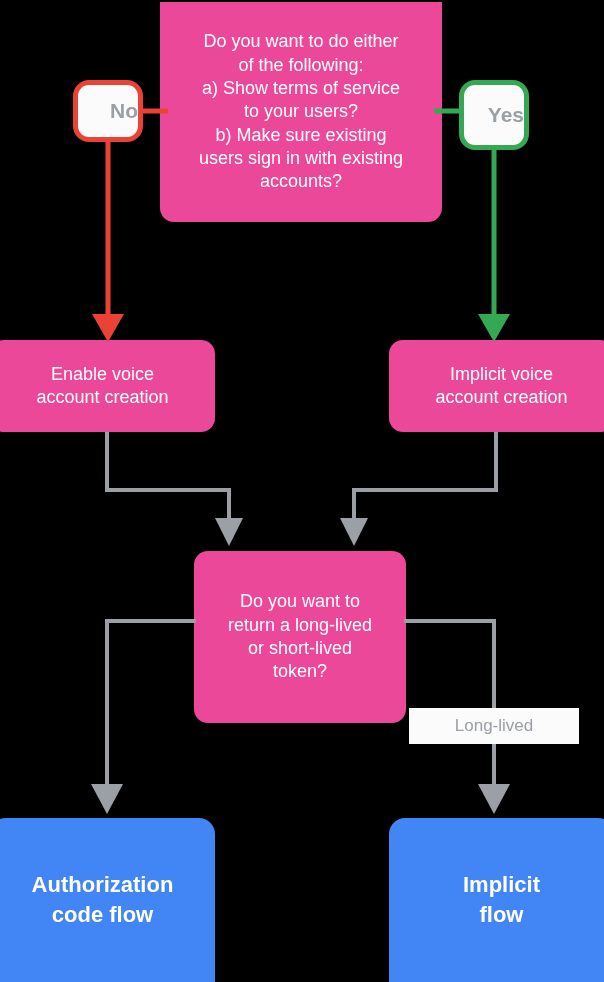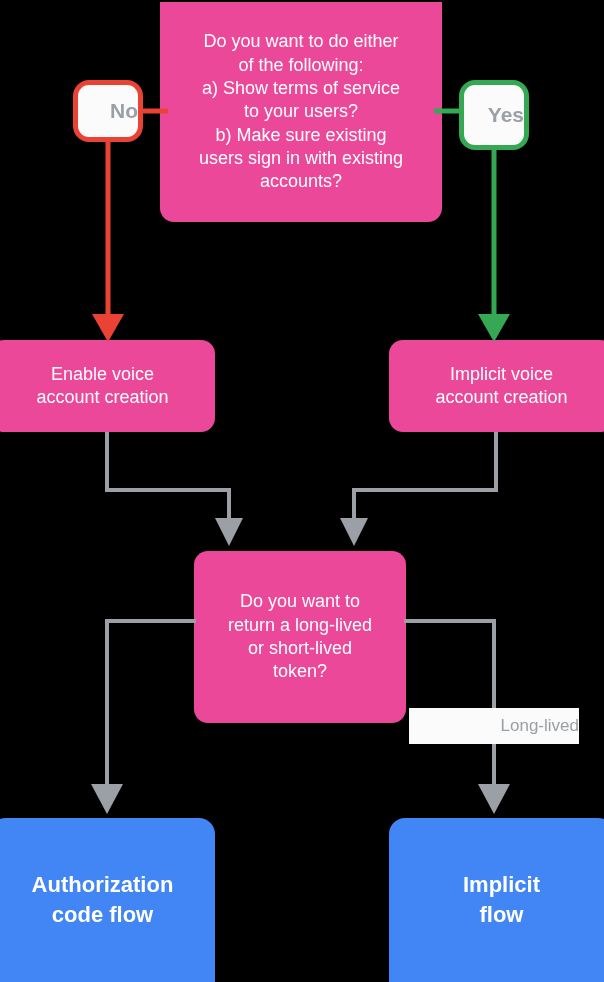--- a/index.html
+++ b/index.html
@@ -129,21 +129,20 @@
     left: 22px;
     top: 708px;
     width: 170px;
     height: 36px;
   }
   #label-long {
     left: 409px;
     top: 708px;
     width: 170px;
     height: 36px;
-    justify-content: flex-end;
   }
 
   
   #flow-auth {
     left: -10px;
     top: 818px;
     width: 225px;
     height: 164px;
     border-radius: 16px 16px 0 0;
   }

